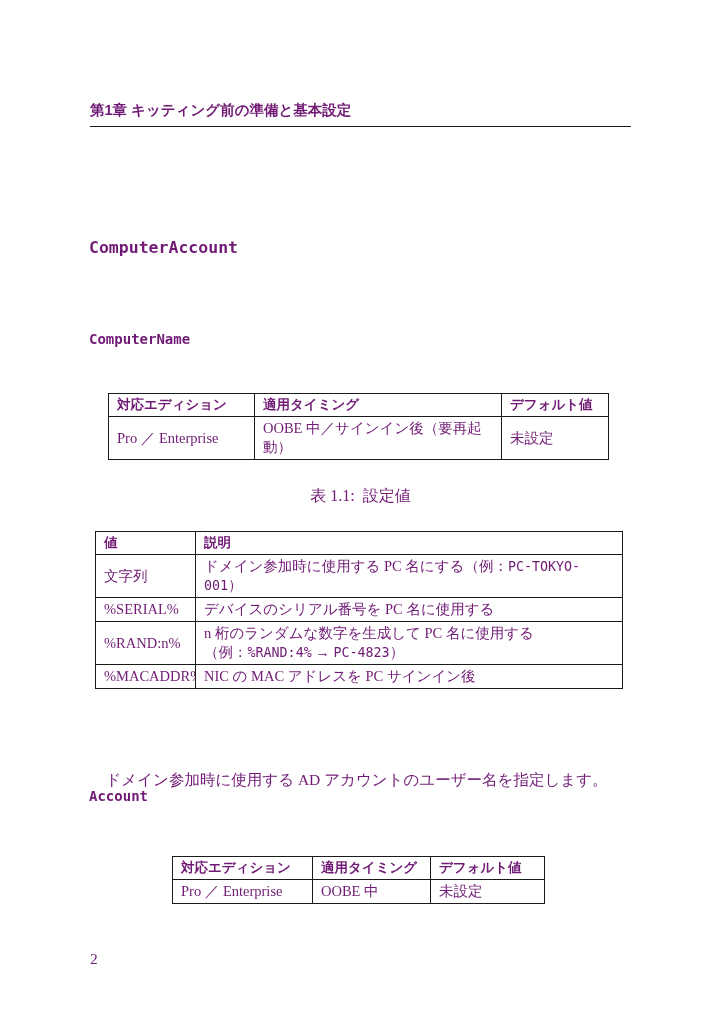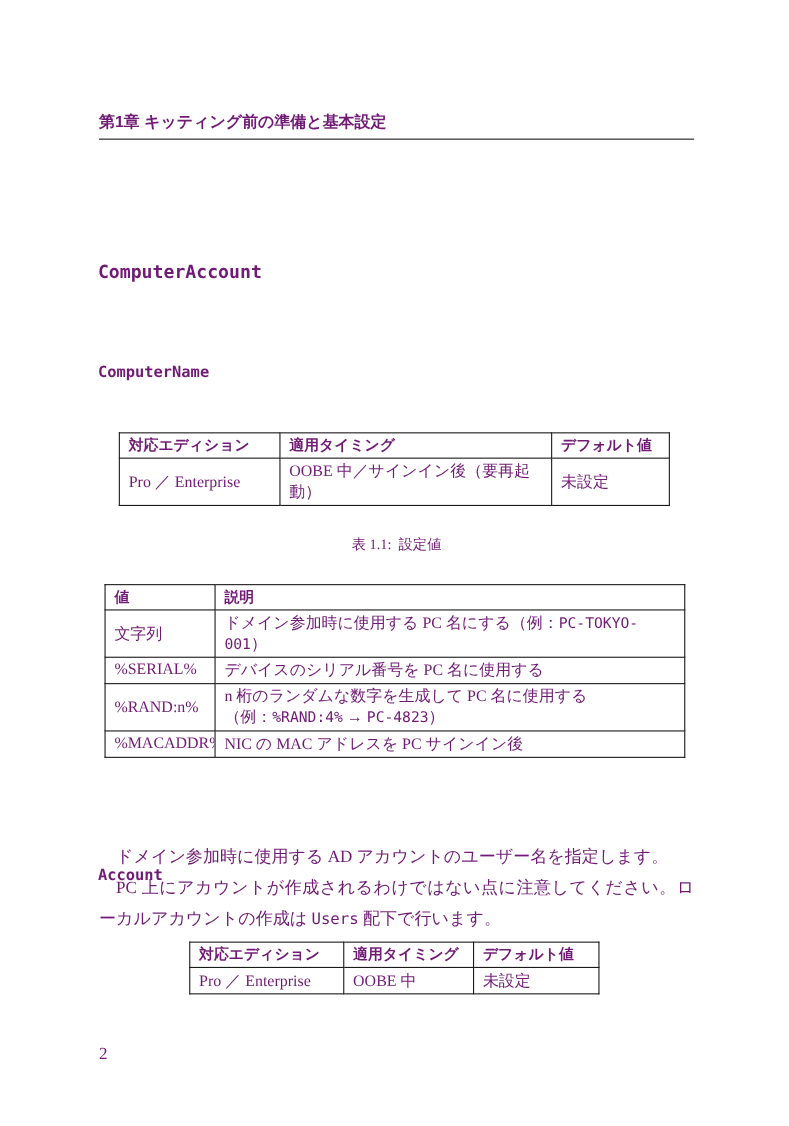--- a/index.html
+++ b/index.html
@@ -110,21 +110,21 @@
   .t-values   { left: 95px;  top: 531px; width: 527px; }
   .t-edition2 { left: 172px; top: 856px; width: 372px; }
 
   
   .table-caption {
     position: absolute;
     left: 90px;
     top: 486px;
     width: 541px;
     text-align: center;
-    font-size: 13px;
+    font-size: 16px;
     white-space: pre;
   }
 
   
   .page-number {
     position: absolute;
     left: 90px;
     top: 950px;
     font-size: 15.5px;
   }
@@ -193,21 +193,20 @@
     <tr>
       <td class="mono-cell">%MACADDR%</td>
       <td><span>NIC の MAC アドレスを PC サインイン後</span></td>
     </tr>
   </tbody>
     </table>
 
   <div class="subsub-title h-account">Account</div>
 
   <p class="body-par par-account1"><span>ドメイン参加時に使用する AD アカウントのユーザー名を指定します。</span></p>
-  <p class="body-par par-account2"><span>PC 上にアカウントが作成されるわけではない点に注意してください。ローカルアカウントの作成は </span><span class="code">Users</span><span> 配下で行います。</span></p>
 
   <table class="grid t-edition2">
     <colgroup>
         <col style="width:140px">
         <col style="width:118px">
         <col style="width:114px">
       </colgroup>
     <tbody>
         <tr>
       <th>対応エディション</th>

